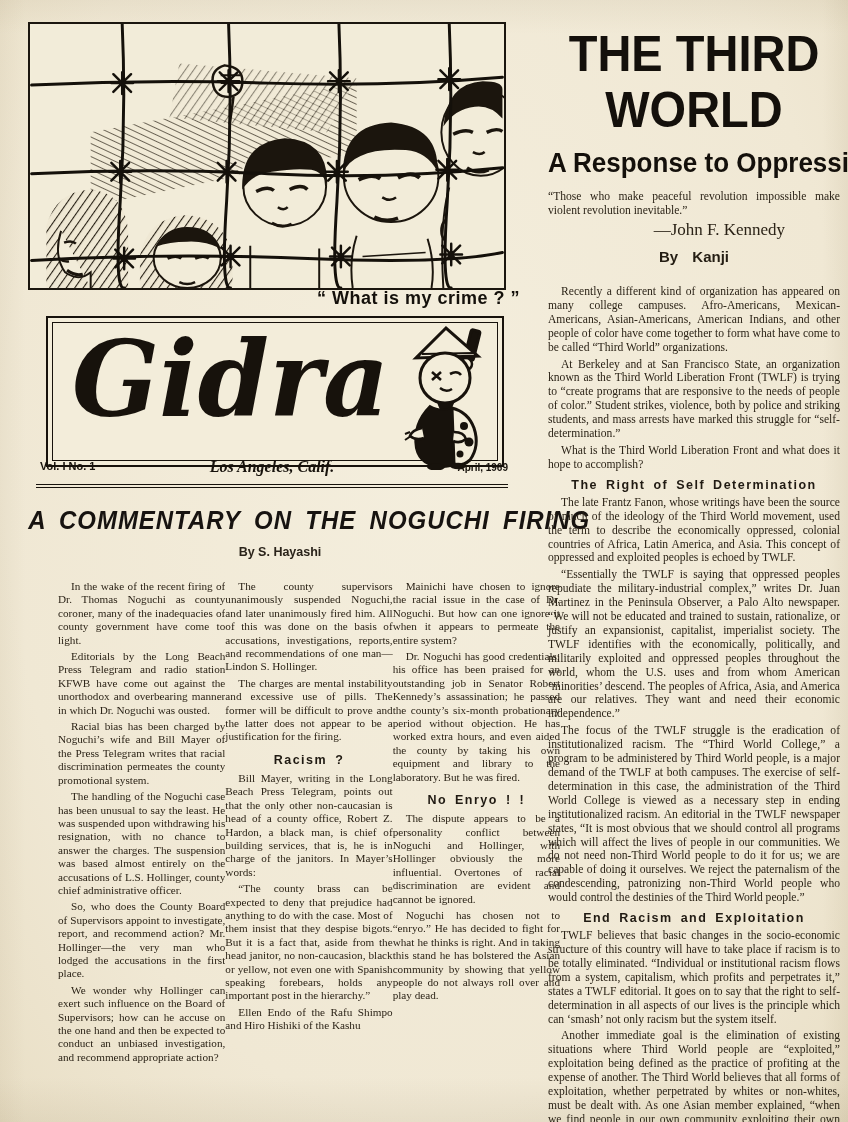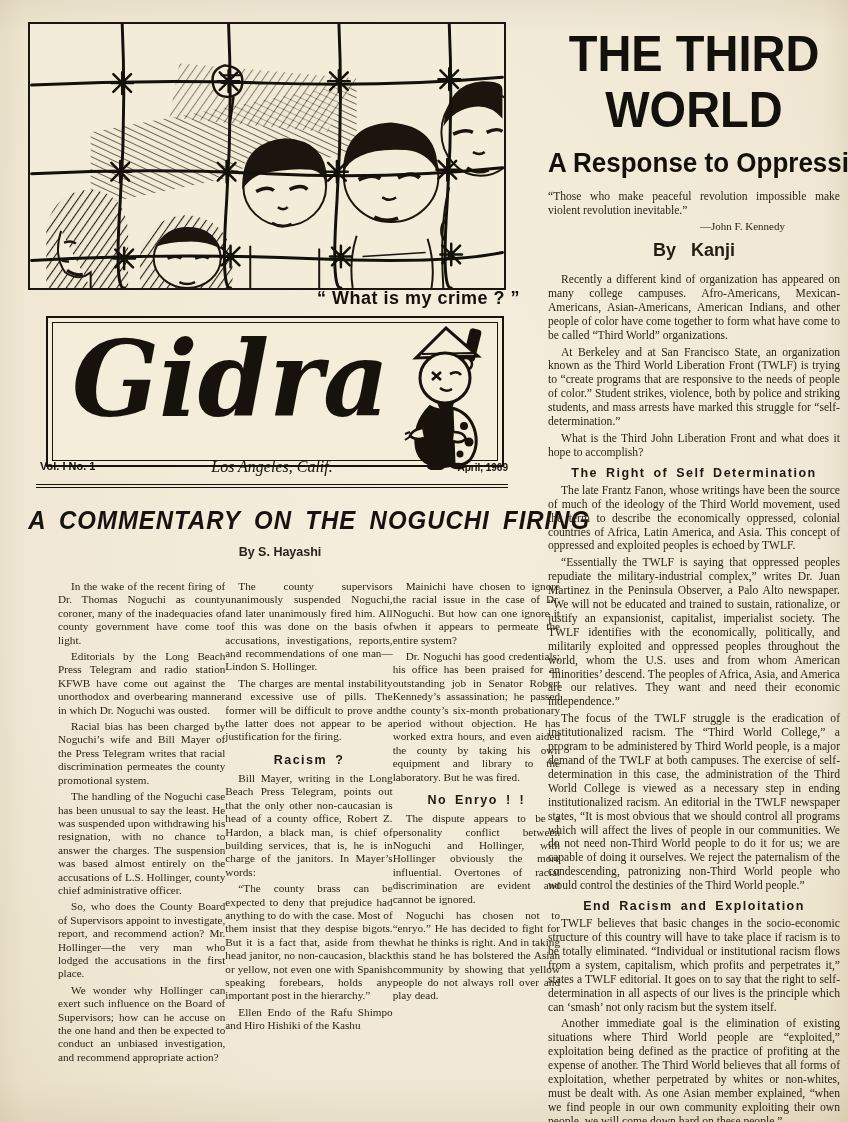--- a/index.html
+++ b/index.html
@@ -47,21 +47,21 @@
   .dateline{
     position:absolute;left:36px;top:458px;width:472px;height:26px;
     border-bottom:4px double #17120c;
   }
   .dateline .vol{
     position:absolute;left:4px;top:2px;
     font-family:"Liberation Sans", sans-serif;font-weight:bold;font-size:11px;color:#17120c;
   }
   .dateline .loc{
     position:absolute;left:0;right:0;top:0;text-align:center;
-    font-family:"Liberation Serif", serif;font-style:italic;font-size:16px;color:#17120c;
+    font-family:"Liberation Serif", serif;font-style:italic;font-size:16px;color:#17120c;font-weight:bold;
   }
   .dateline .date{
     position:absolute;right:0px;top:4px;
     font-family:"Liberation Sans", sans-serif;font-weight:bold;font-size:10px;color:#17120c;
   }
   
   .headline{
     position:absolute;left:18px;top:506px;width:512px;text-align:center;
     font-family:"Liberation Sans", sans-serif;font-weight:bold;font-style:italic;
     font-size:25px;letter-spacing:1px;color:#171310;white-space:nowrap;
@@ -94,25 +94,25 @@
   }
   .rsubtitle{
     font-family:"Liberation Sans", sans-serif;font-weight:bold;
     font-size:26px;line-height:30px;text-align:center;color:#14100b;
     transform:scaleY(1.05);margin-bottom:12px;white-space:nowrap;
   }
   .rquote{
     font-size:11.6px;line-height:14px;text-align:justify;color:#2b2317;margin:0 0 2px 0;
   }
   .rquote-attr{
-    font-size:11px;text-align:right;padding-right:55px;color:#2b2317;margin:2px 0 8px 0;
+    font-size:17px;text-align:right;padding-right:55px;color:#2b2317;margin:2px 0 8px 0;
   }
   .byline-right{
-    font-family:"Liberation Sans", sans-serif;font-weight:bold;font-size:18px;
-    text-align:center;word-spacing:10px;color:#241d13;margin-bottom:12px;
+    font-family:"Liberation Sans", sans-serif;font-weight:bold;font-size:15px;
+    text-align:center;word-spacing:10px;color:#241d13;margin-bottom:20px;
   }
   .rbody .para{font-size:11.6px;line-height:13.9px;}
   .rbody .subhead{margin:6px 0 4px 0;}
 </style>
 </head>
 <body>
 
 <div class="page">
 
   <div class="illu-box">
@@ -318,21 +318,21 @@
       <div>THE THIRD</div>
       <div>WORLD</div>
     </div>
     <div class="rsubtitle">A Response to Oppression</div>
     <p class="rquote">“Those who make peaceful revolution impossible make violent revolution inevitable.”</p>
     <div class="rquote-attr">—John F. Kennedy</div>
     <div class="byline-right">By Kanji</div>
     <div class="rbody">
         <p class="para">Recently a different kind of organization has appeared on many college campuses. Afro-Americans, Mexican-Americans, Asian-Americans, American Indians, and other people of color have come together to form what have come to be called “Third World” organizations.</p>
         <p class="para">At Berkeley and at San Francisco State, an organization known as the Third World Liberation Front (TWLF) is trying to “create programs that are responsive to the needs of people of color.” Student strikes, violence, both by police and striking students, and mass arrests have marked this struggle for “self-determination.”</p>
-        <p class="para">What is the Third John Liberation Front and what does it hope to accomplish?</p>
+        <p class="para">What is the Third World Liberation Front and what does it hope to accomplish?</p>
         <div class="subhead">The Right of Self Determination</div>
         <p class="para">The late Frantz Fanon, whose writings have been the source of much of the ideology of the Third World movement, used the term to describe the economically oppressed, colonial countries of Africa, Latin America, and Asia. This concept of oppressed and exploited peoples is echoed by TWLF.</p>
         <p class="para">“Essentially the TWLF is saying that oppressed peoples repudiate the military-industrial complex,” writes Dr. Juan Martinez in the Peninsula Observer, a Palo Alto newspaper. “We will not be educated and trained to sustain, rationalize, or justify an expansionist, capitalist, imperialist society. The TWLF identifies with the economically, politically, and militarily exploited and oppressed peoples throughout the world, whom the U.S. uses and from whom American ‘minorities’ descend. The peoples of Africa, Asia, and America are our relatives. They want and need their economic independence.”</p>
         <p class="para">The focus of the TWLF struggle is the eradication of institutionalized racism. The “Third World College,” a program to be administered by Third World people, is a major demand of the TWLF at both campuses. The exercise of self-determination in this case, the administration of the Third World College is viewed as a necessary step in ending institutionalized racism. An editorial in the TWLF newspaper states, “It is most obvious that we should control all programs which will affect the lives of people in our communities. We do not need non-Third World people to do it for us; we are capable of doing it ourselves. We reject the paternalism of the condescending, patronizing non-Third World people who would control the destinies of the Third World people.”</p>
         <div class="subhead">End Racism and Exploitation</div>
         <p class="para">TWLF believes that basic changes in the socio-economic structure of this country will have to take place if racism is to be totally eliminated. “Individual or institutional racism flows from a system, capitalism, which profits and perpetrates it,” states a TWLF editorial. It goes on to say that the right to self-determination in all aspects of our lives is the principle which can ‘smash’ not only racism but the system itself.</p>
         <p class="para">Another immediate goal is the elimination of existing situations where Third World people are “exploited,” exploitation being defined as the practice of profiting at the expense of another. The Third World believes that all forms of exploitation, whether perpetrated by whites or non-whites, must be dealt with. As one Asian member explained, “when we find people in our own community exploiting their own people, we will come down hard on these people.”</p>
       </div>
 
   </div>

